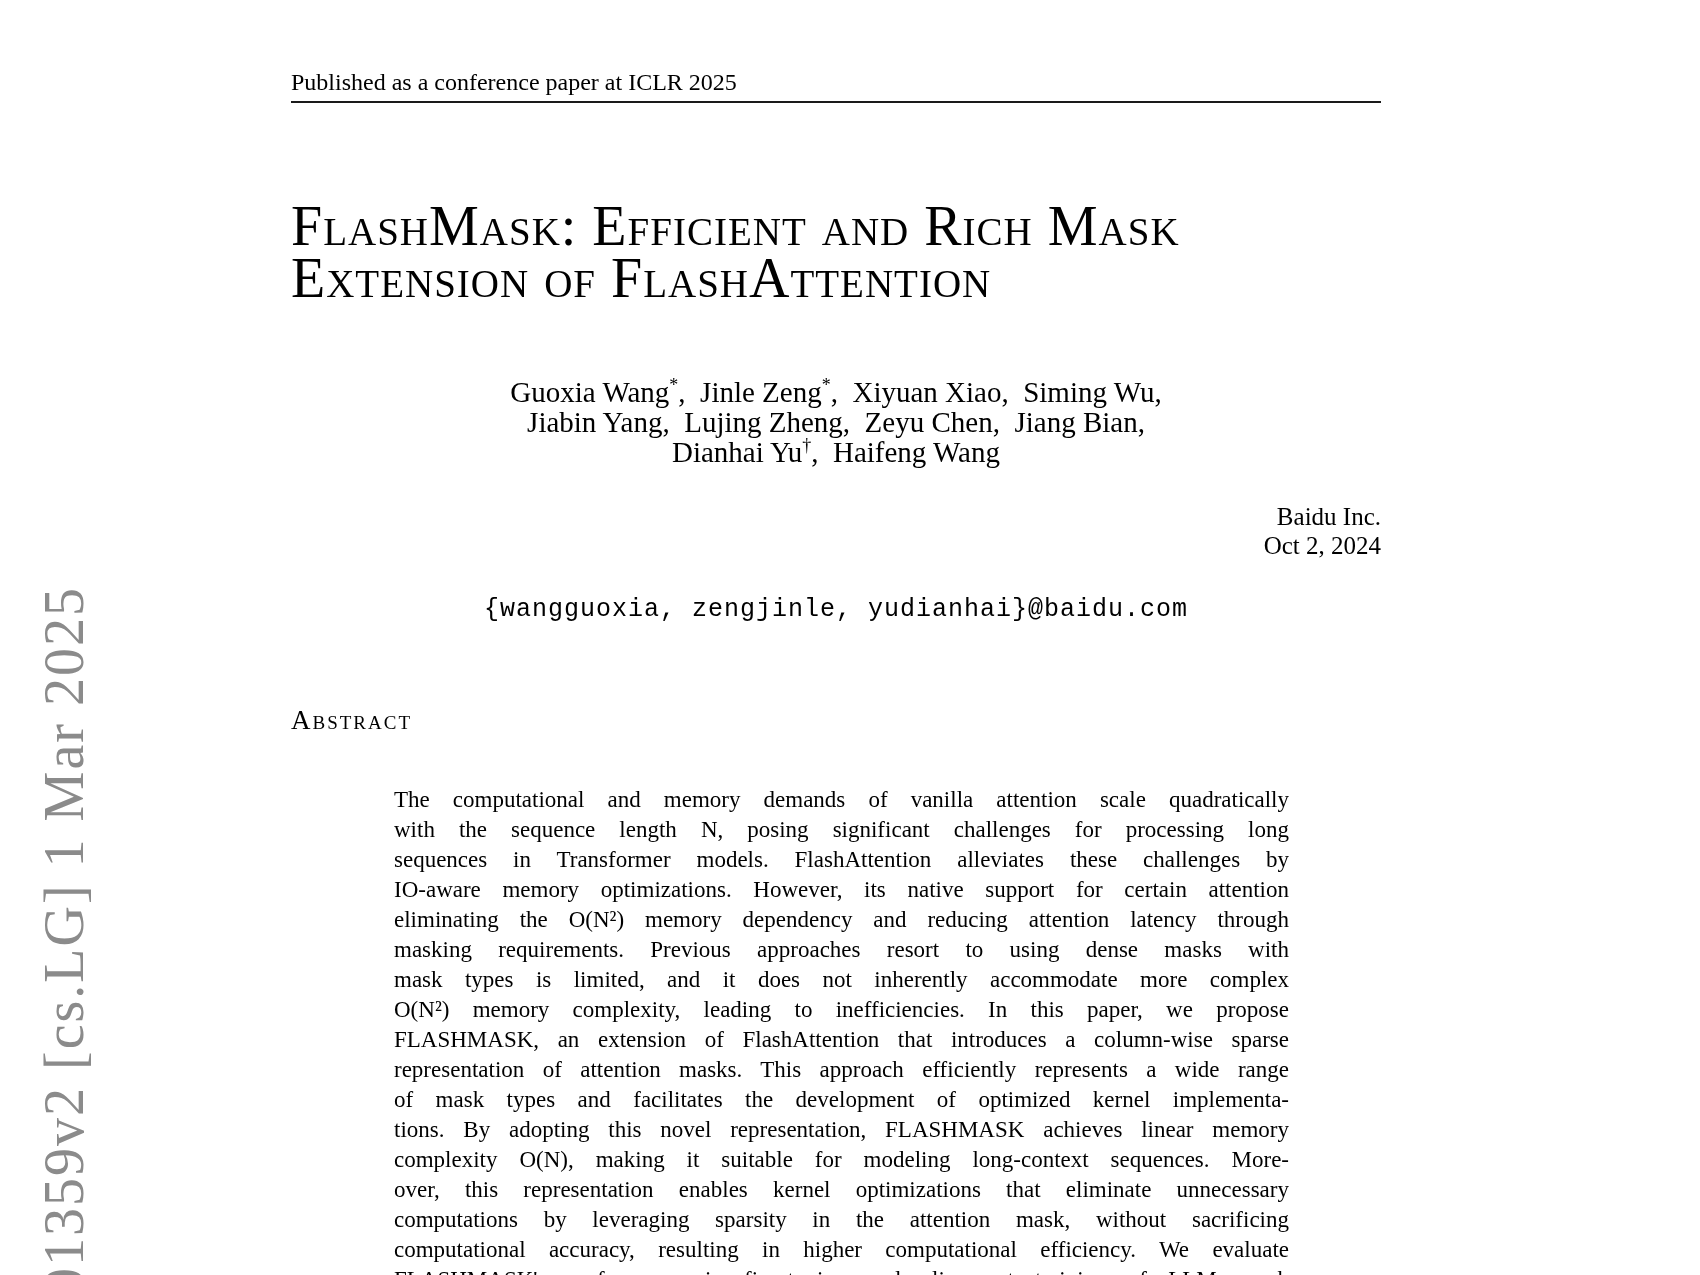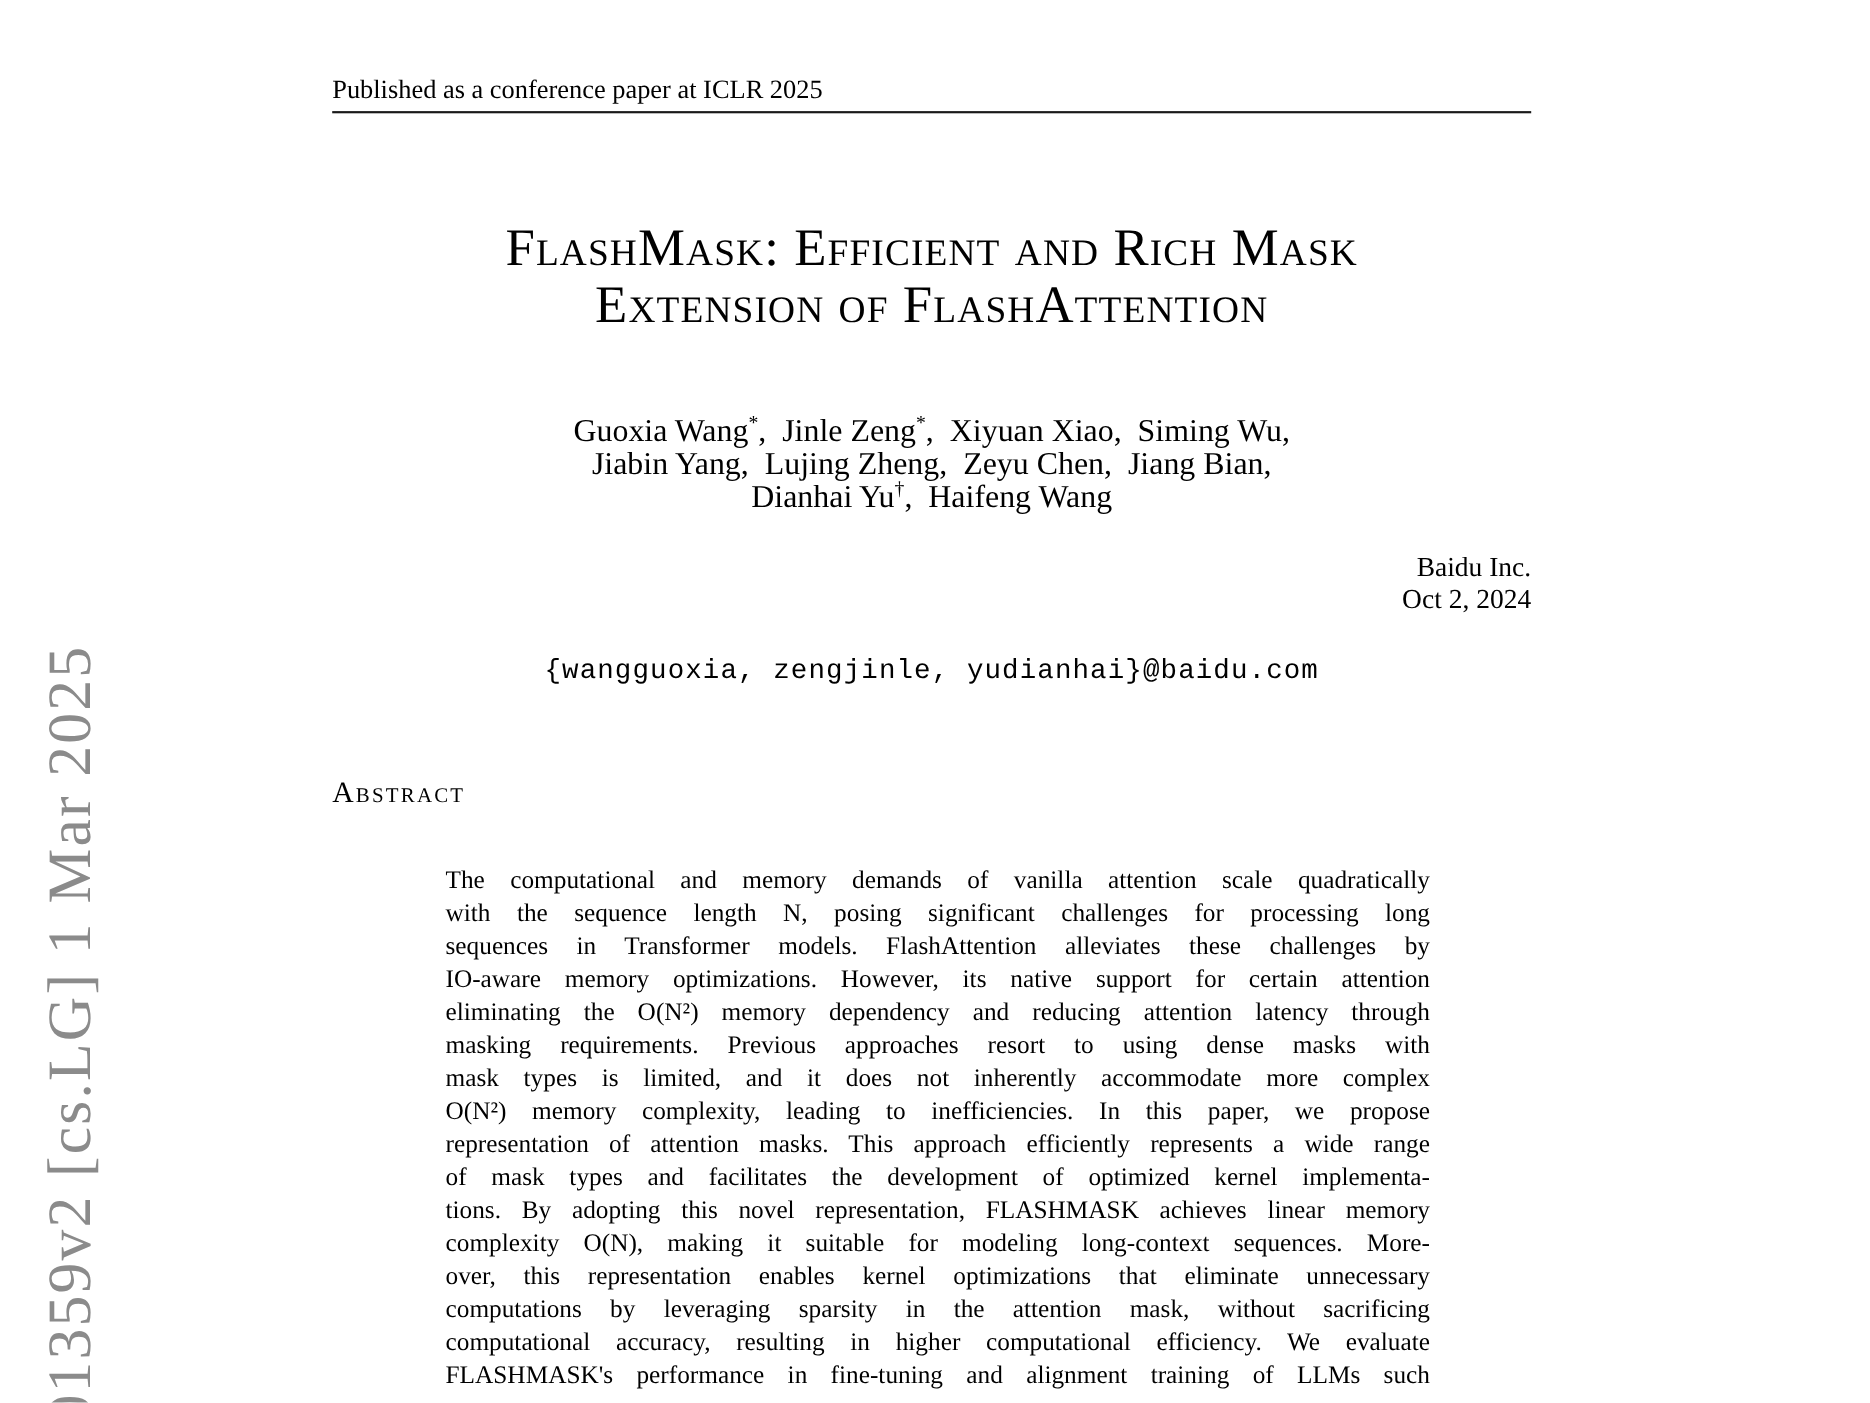--- a/index.html
+++ b/index.html
@@ -18,21 +18,21 @@
     top: 1296px;
     transform: rotate(-90deg);
     transform-origin: 0 0;
     white-space: nowrap;
     font-size: 56px;
     letter-spacing: 2px;
     color: #8b8b8b;
   }
   .content {
     position: absolute;
-    left: 302px;
+    left: 291px;
     top: 0;
     width: 1090px;
     height: 1275px;
   }
   .pub-header {
     position: absolute;
     top: 68px;
     left: 0;
     font-size: 24px;
     line-height: 28px;
@@ -43,22 +43,22 @@
     left: 0;
     width: 1090px;
     height: 2px;
     background: #1a1a1a;
   }
   .title {
     position: absolute;
     top: 200px;
     left: 0;
     width: 100%;
-    text-align: center;
-    font-size: 48px;
+    text-align: left;
+    font-size: 56px;
     line-height: 52px;
     font-variant: small-caps;
     letter-spacing: 1px;
   }
   .authors {
     position: absolute;
     top: 377px;
     left: 0;
     width: 100%;
     text-align: center;
@@ -139,20 +139,21 @@
     <div class="abs-heading">Abstract</div>
     <div class="abstract" id="abstract">
         <div class="abs-line">The computational and memory demands of vanilla attention scale quadratically</div>
         <div class="abs-line">with the sequence length N, posing significant challenges for processing long</div>
         <div class="abs-line">sequences in Transformer models. FlashAttention alleviates these challenges by</div>
         <div class="abs-line">IO-aware memory optimizations. However, its native support for certain attention</div>
         <div class="abs-line">eliminating the O(N²) memory dependency and reducing attention latency through</div>
         <div class="abs-line">masking requirements. Previous approaches resort to using dense masks with</div>
         <div class="abs-line">mask types is limited, and it does not inherently accommodate more complex</div>
         <div class="abs-line">O(N²) memory complexity, leading to inefficiencies. In this paper, we propose</div>
+        <div class="abs-line">FLASHMASK, an extension of FlashAttention that introduces a column-wise sparse</div>
         <div class="abs-line">representation of attention masks. This approach efficiently represents a wide range</div>
         <div class="abs-line">of mask types and facilitates the development of optimized kernel implementa-</div>
         <div class="abs-line">tions. By adopting this novel representation, FLASHMASK achieves linear memory</div>
         <div class="abs-line">complexity O(N), making it suitable for modeling long-context sequences. More-</div>
         <div class="abs-line">over, this representation enables kernel optimizations that eliminate unnecessary</div>
         <div class="abs-line">computations by leveraging sparsity in the attention mask, without sacrificing</div>
         <div class="abs-line">computational accuracy, resulting in higher computational efficiency. We evaluate</div>
         <div class="abs-line">FLASHMASK's performance in fine-tuning and alignment training of LLMs such</div>
       </div>
   </div>

